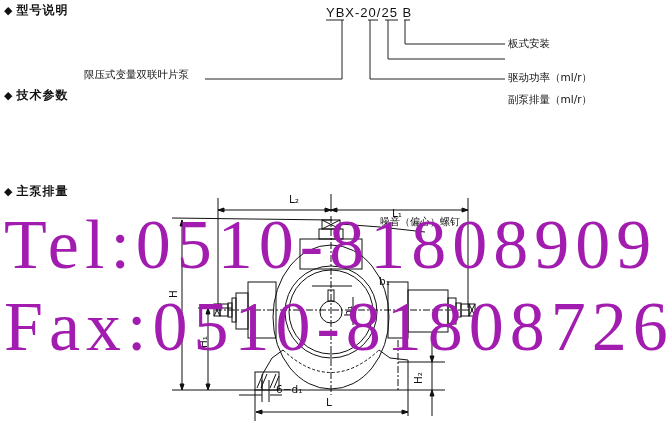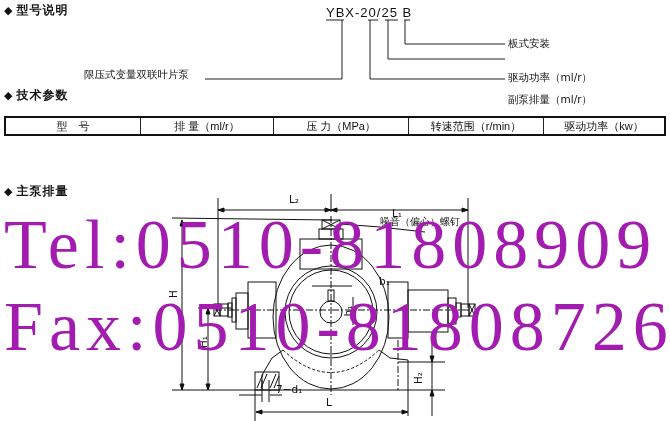--- a/index.html
+++ b/index.html
@@ -51,27 +51,20 @@
     <polyline points="342,20 342,79 205,79"></polyline>
   </g>
 </svg>
 <div class="abs lbl" style="left:508px;top:37px;">板式安装</div>
 <div class="abs lbl" style="left:508px;top:52px;margin-top:41px;">副泵排量（ml/r）</div>
 <div class="abs lbl" style="left:508px;top:71px;">驱动功率（ml/r）</div>
 <div class="abs lbl" style="left:84px;top:68px;">限压式变量双联叶片泵</div>
 
 <table class="spec">
   <tbody>
-      <tr>
-    <td style="width:130px;">型　号</td>
-    <td style="width:128px;">排 量（ml/r）</td>
-    <td style="width:130px;">压 力（MPa）</td>
-    <td style="width:130px;">转速范围（r/min）</td>
-    <td>驱动功率（kw）</td>
-  </tr>
 </tbody>
   </table>
 
 <svg class="abs" style="left:0;top:190px;" width="670" height="231">
   <g stroke="#111" stroke-width="1" fill="none">
 
     <line x1="218" y1="8" x2="218" y2="118"></line>
     <line x1="331" y1="4" x2="331" y2="22"></line>
     <line x1="468" y1="8" x2="468" y2="118"></line>
     <line x1="218" y1="20" x2="331" y2="20"></line>
@@ -171,18 +164,18 @@
   </g>
 </svg>
 
 <div class="abs lbl" style="left:269px;top:193px;margin-left:20px;">L₂</div>
 <div class="abs lbl" style="left:392px;top:207px;">L₁</div>
 <div class="abs lbl" style="left:380px;top:215px;font-size:10px;">噪音（偏心）螺钉</div>
 <div class="abs lbl" style="left:169px;top:288px;transform:rotate(-90deg);">H</div>
 <div class="abs lbl" style="left:197px;top:336px;transform:rotate(-90deg);">H₁</div>
 <div class="abs lbl" style="left:335px;top:275px;margin-left:44px;">b₁</div>
 <div class="abs lbl" style="left:343px;top:305px;transform:rotate(-90deg);">h₁</div>
-<div class="abs lbl" style="left:276px;top:383px;">7−d₁</div>
+<div class="abs lbl" style="left:276px;top:383px;">6−d₁</div>
 <div class="abs lbl" style="left:326px;top:396px;">L</div>
 <div class="abs lbl" style="left:412px;top:372px;transform:rotate(-90deg);">H₂</div>
 
 <div class="wm" style="left:4px;top:210px;">Tel:0510-81808909</div>
 <div class="wm" style="left:4px;top:292px;">Fax:0510-81808726</div>
 
 </body></html>

